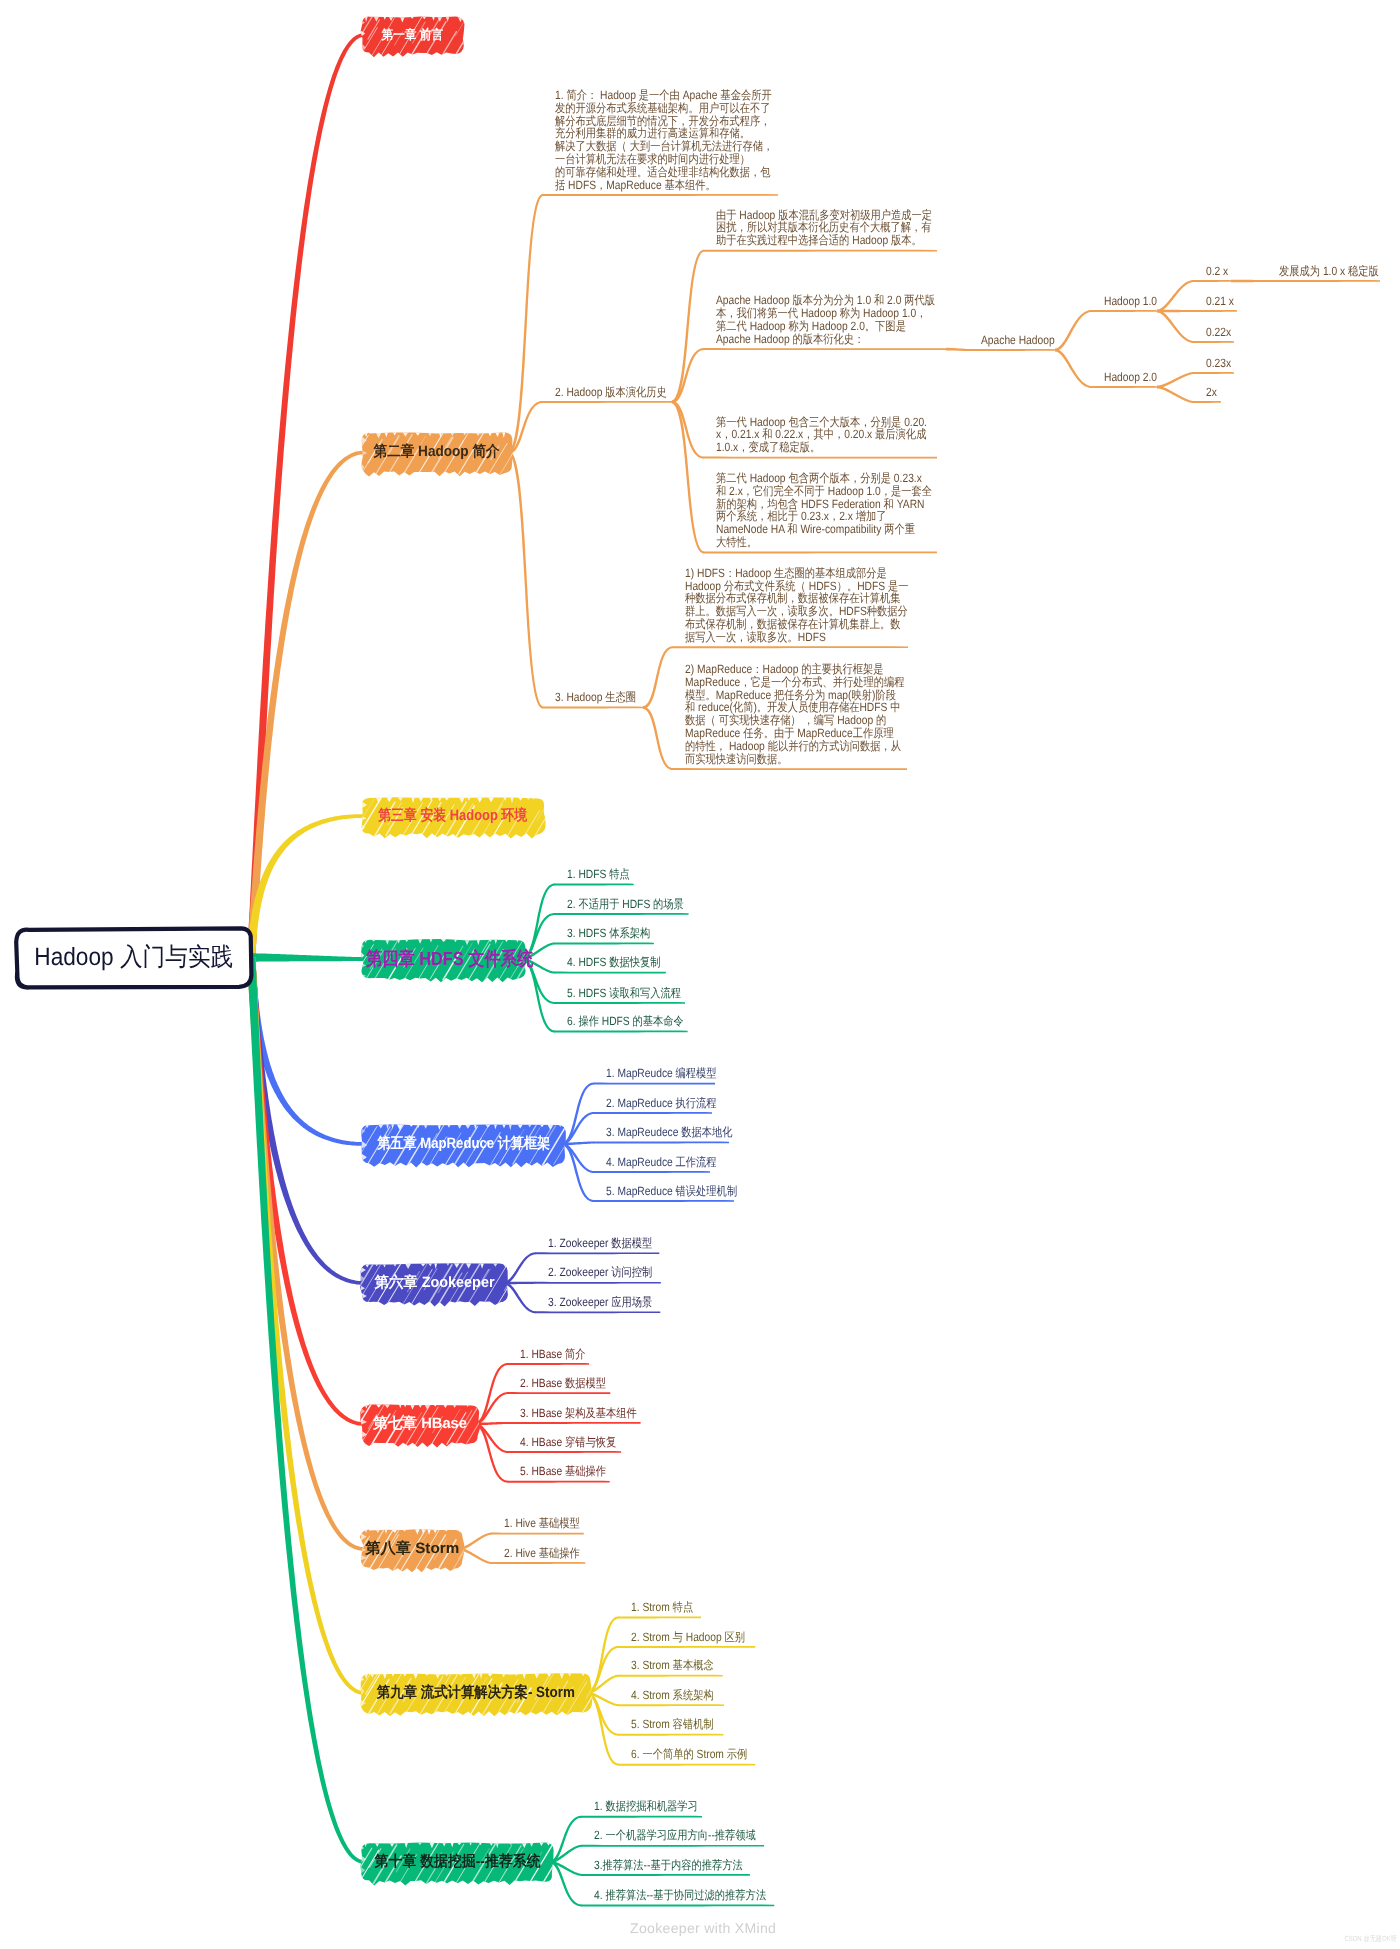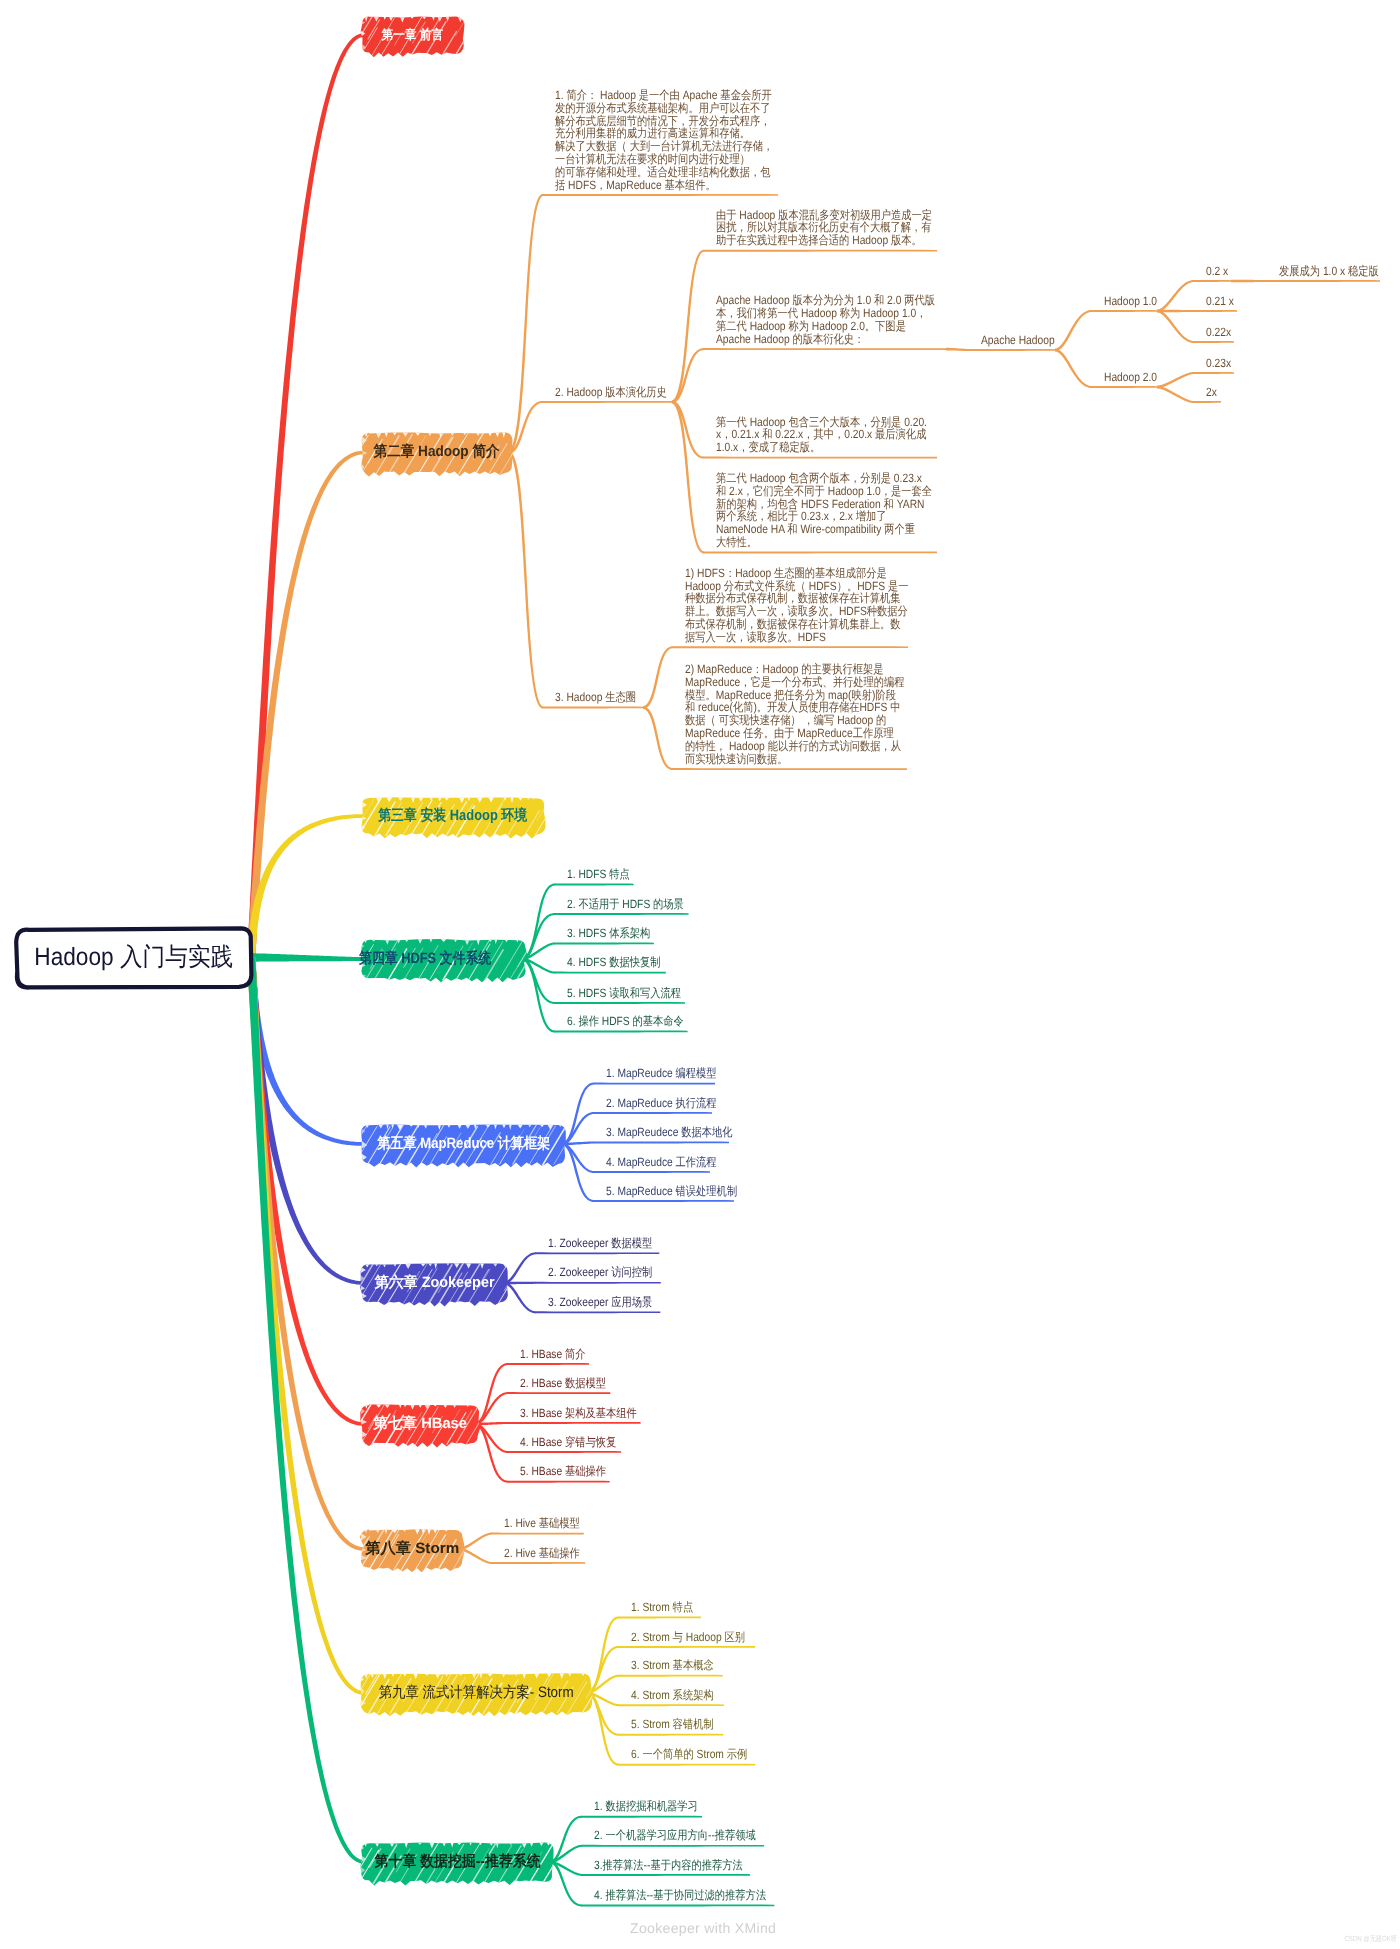--- a/index.html
+++ b/index.html
@@ -868,39 +868,39 @@
 <div class="lbl" style="left:594.0px;top:1800.3px;font-size:12px;color:#1d5840;font-weight:500;line-height:12.8px;transform:scaleX(0.855) translateZ(0);transform-origin:0 0">1. 数据挖掘和机器学习</div>
 <div class="lbl" style="left:594.0px;top:1829.4px;font-size:12px;color:#1d5840;font-weight:500;line-height:12.8px;transform:scaleX(0.855) translateZ(0);transform-origin:0 0">2. 一个机器学习应用方向--推荐领域</div>
 <div class="lbl" style="left:594.0px;top:1858.5px;font-size:12px;color:#1d5840;font-weight:500;line-height:12.8px;transform:scaleX(0.855) translateZ(0);transform-origin:0 0">3.推荐算法--基于内容的推荐方法</div>
 <div class="lbl" style="left:594.0px;top:1889.1px;font-size:12px;color:#1d5840;font-weight:500;line-height:12.8px;transform:scaleX(0.855) translateZ(0);transform-origin:0 0">4. 推荐算法--基于协同过滤的推荐方法</div>
 <div class="lbl boxlbl" style="left:362.0px;top:17.0px;width:101.0px;height:36.0px;font-size:13px;color:#ffffff;font-weight:700">
         <span style="display: inline-block; transform: scaleX(0.898) translateZ(0px);">第一章 前言</span>
       </div>
 <div class="lbl boxlbl" style="left:362.0px;top:433.0px;width:150.0px;height:39.0px;font-size:15px;color:#3a2a17;font-weight:700">
         <span style="display: inline-block; transform: scaleX(0.9054) translateZ(0px);">第二章 Hadoop 简介</span>
       </div>
-<div class="lbl boxlbl" style="left:362.0px;top:798.0px;width:182.0px;height:36.0px;font-size:15px;color:#0f766e;font-weight:700">
+<div class="lbl boxlbl" style="left:362.0px;top:798.0px;width:182.0px;height:36.0px;font-size:15px;color:#ef4444;font-weight:700">
         <span style="display: inline-block; transform: scaleX(0.8596) translateZ(0px);">第三章 安装 Hadoop 环境</span>
       </div>
-<div class="lbl boxlbl" style="left:344px;top:940.0px;width:163.0px;height:38.0px;font-size:15px;color:#0c4a6e;font-weight:700">
+<div class="lbl boxlbl" style="left:368px;top:940.0px;width:163.0px;height:38.0px;font-size:19px;color:#a21caf;font-weight:700">
         <span style="display: inline-block; transform: scaleX(0.8562) translateZ(0px);">第四章 HDFS 文件系统</span>
       </div>
 <div class="lbl boxlbl" style="left:362.0px;top:1125.0px;width:203.0px;height:38.0px;font-size:15px;color:#ffffff;font-weight:700">
         <span style="display: inline-block; transform: scaleX(0.8758) translateZ(0px);">第五章 MapReduce 计算框架</span>
       </div>
 <div class="lbl boxlbl" style="left:362.0px;top:1264.0px;width:145.0px;height:38.0px;font-size:15px;color:#ffffff;font-weight:700">
         <span style="display: inline-block; transform: scaleX(0.9598) translateZ(0px);">第六章 Zookeeper</span>
       </div>
 <div class="lbl boxlbl" style="left:362.0px;top:1405.0px;width:116.0px;height:38.0px;font-size:15px;color:#ffffff;font-weight:700">
         <span style="display: inline-block; transform: scaleX(0.9806) translateZ(0px);">第七章 HBase</span>
       </div>
 <div class="lbl boxlbl" style="left:362.0px;top:1530.0px;width:100.0px;height:38.0px;font-size:15px;color:#2a2410;font-weight:700">
         <span style="display: inline-block; transform: scaleX(1.0141) translateZ(0px);">第八章 Storm</span>
       </div>
-<div class="lbl boxlbl" style="left:362.0px;top:1674.0px;width:228.0px;height:38.0px;font-size:15px;color:#2a2410;font-weight:400">
+<div class="lbl boxlbl" style="left:362.0px;top:1674.0px;width:228.0px;height:38.0px;font-size:15px;color:#2a2410;font-weight:700">
         <span style="display: inline-block; transform: scaleX(0.8932) translateZ(0px);">第九章 流式计算解决方案- Storm</span>
       </div>
 <div class="lbl boxlbl" style="left:362.0px;top:1843.0px;width:191.0px;height:38.0px;font-size:15px;color:#10281d;font-weight:700">
         <span style="display: inline-block; transform: scaleX(0.9265) translateZ(0px);">第十章 数据挖掘--推荐系统</span>
       </div>
 <div class="lbl boxlbl" style="left:18.0px;top:929.0px;width:232.0px;height:57.0px;font-size:25px;color:#141433;font-weight:400">
         <span style="display: inline-block; transform: scaleX(0.9065) translateZ(0px);">Hadoop 入门与实践</span>
       </div>
 <div class="lbl" style="left:630px;top:1920px;font-size:14.1px;color:#d0d0d0;letter-spacing:0.3px">Zookeeper with XMind</div>
 <div class="lbl" style="left:1245px;top:1933.5px;width:152px;text-align:right;font-size:7.4px;color:#dcdcdc;transform:scaleX(0.83) translateZ(0);transform-origin:100% 50%">CSDN @无题OK呀</div>

